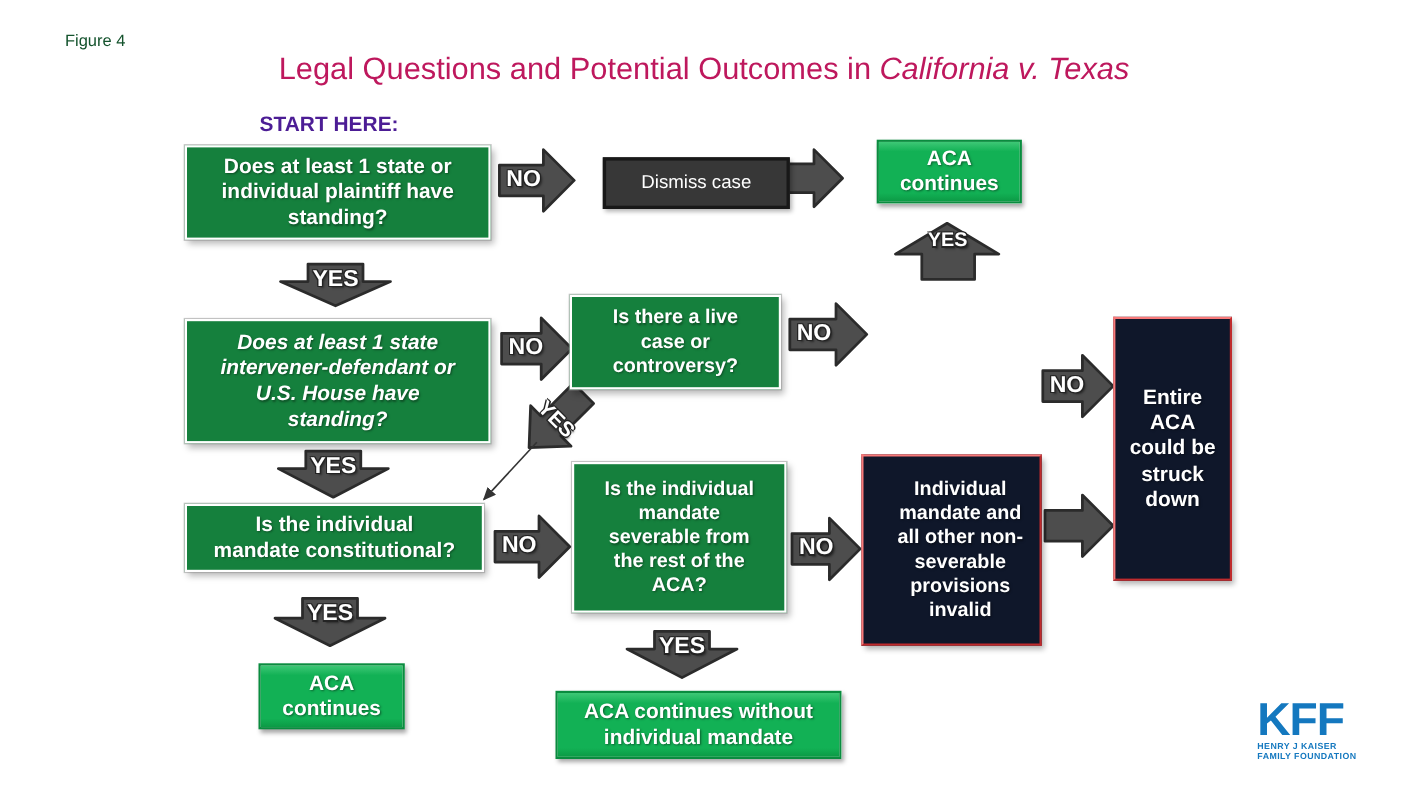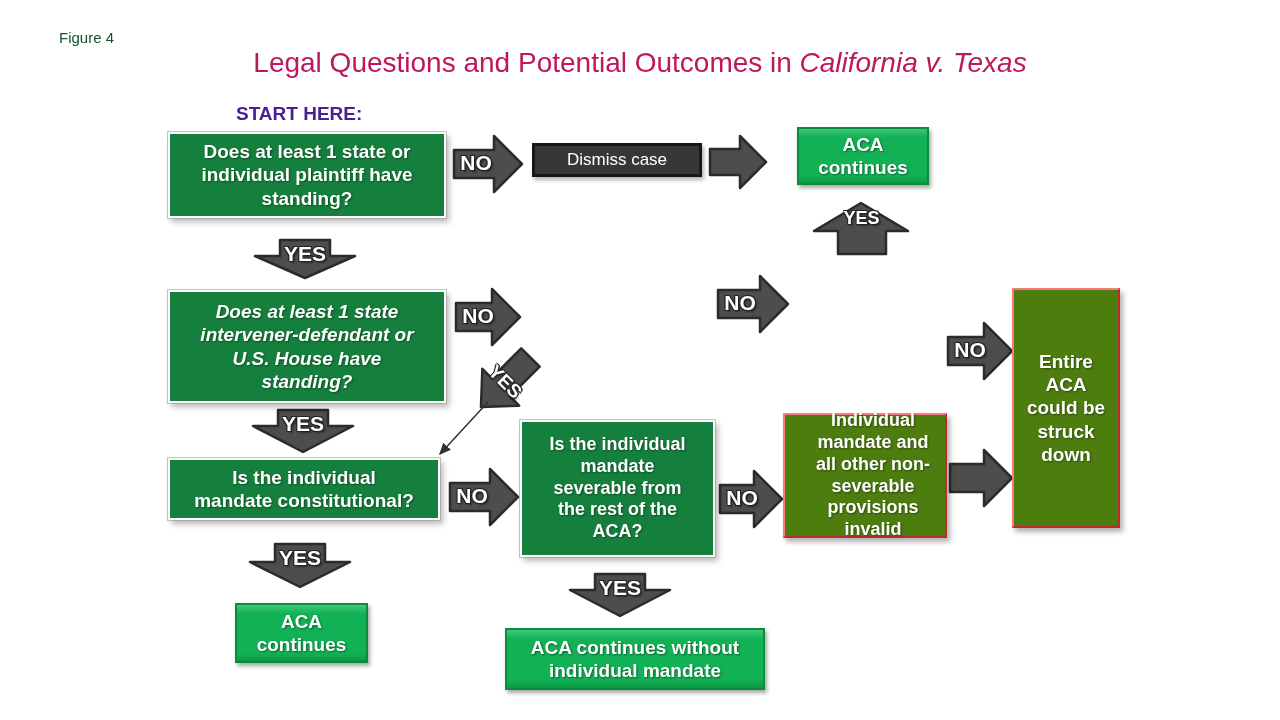--- a/index.html
+++ b/index.html
@@ -14,21 +14,21 @@
   .connector{stroke:#333;stroke-width:1.5;fill:none;}
   .node{position:absolute;z-index:2;display:flex;align-items:center;justify-content:center;
         text-align:center;white-space:pre-line;box-sizing:border-box;color:#fff;font-weight:bold;
         line-height:1.22;padding:4px 8px;}
   .blue{background:#15803d;border:2px solid #fff;
         box-shadow:0 0 0 1px rgba(150,150,150,.55),3px 4px 6px rgba(0,0,0,.28);
         text-shadow:1px 1px 2px rgba(0,0,0,.4);}
   .green{background:linear-gradient(180deg,#3ec876 0%,#12b155 16%,#12b155 86%,#0c9a45 100%);
         border:2px solid #0a8c3f;box-shadow:2px 3px 4px rgba(0,0,0,.35);
         text-shadow:1px 1px 2px rgba(0,0,0,.45);}
-  .red{background:#4d7c0f;border:2px solid;border-color:#f97a7a #bf2b2d #bf2b2d #f97a7a;
+  .red{background:#0f172a;border:2px solid;border-color:#f97a7a #bf2b2d #bf2b2d #f97a7a;
         box-shadow:3px 4px 5px rgba(0,0,0,.3);text-shadow:1px 1px 2px rgba(0,0,0,.4);}
   .black{background:#373737;border:3px solid #181818;font-weight:400;
         box-shadow:2px 3px 4px rgba(0,0,0,.3);}
   .lbl{position:absolute;z-index:3;color:#fff;font-weight:bold;text-align:center;font-size:21px;
        text-shadow:-1px -1px 0 #242424,1px -1px 0 #242424,-1px 1px 0 #242424,1px 1px 0 #242424,2px 2px 2px rgba(0,0,0,.45);}
   .lbl-up{width:37px;font-size:18px;line-height:17px;word-break:break-all;}
   .lbl-diag{width:56px;transform:rotate(45deg);font-size:19px;}
   .logo{position:absolute;left:1143px;top:634px;z-index:2;color:#1478bf;}
   .logo .kff{font-size:42px;font-weight:bold;line-height:40px;letter-spacing:-1px;}
   .logo .sub{font-size:8px;font-weight:bold;letter-spacing:0.4px;line-height:9px;}
@@ -63,40 +63,43 @@
     <polygon class="block-arrow" points="861,203 908,231 886,231 886,254 838,254 838,231 814,231"></polygon>
     <g transform="translate(505,383) rotate(135)">
       <polygon class="block-arrow" points="-36,-13 6,-13 6,-26 34,0 6,26 6,13 -36,13"></polygon>
     </g>
     <line class="connector" x1="488" y1="402" x2="440" y2="454" marker-end="url(#ah)"></line>
   </svg>
 
   <div class="node blue" style="left:168px;top:132px;width:278px;height:86px;font-size:19px;">Does at least 1 state or
 individual plaintiff have
 standing?</div>
-  <div class="node black" style="left:532px;top:143px;width:170px;height:34px;font-size:17px;">Dismiss case</div>
+  <div class="node black" style="left:548px;top:143px;width:170px;height:47px;font-size:17px;">Dismiss case</div>
   <div class="node green" style="left:797px;top:127px;width:132px;height:58px;font-size:19px;">ACA
 continues</div>
   <div class="node blue" style="left:168px;top:290px;width:278px;height:113px;font-size:19px;font-style:italic;">Does at least 1 state
 intervener-defendant or
 U.S. House have
 standing?</div>
+  <div class="node blue" style="left:518px;top:268px;width:192px;height:86px;font-size:18px;">Is there a live
+case or
+controversy?</div>
   <div class="node red" style="left:1012px;top:288px;width:108px;height:240px;font-size:19px;">Entire
 ACA
 could be
 struck
 down</div>
   <div class="node blue" style="left:168px;top:458px;width:272px;height:62px;font-size:19px;">Is the individual
 mandate constitutional?</div>
   <div class="node blue" style="left:520px;top:420px;width:195px;height:137px;font-size:18px;">Is the individual
 mandate
 severable from
 the rest of the
 ACA?</div>
-  <div class="node red" style="left:783px;top:413px;width:164px;height:125px;font-size:18px;padding-left:24px;">Individual
+  <div class="node red" style="left:783px;top:413px;width:164px;height:174px;font-size:18px;padding-left:24px;">Individual
 mandate and
 all other non-
 severable
 provisions
 invalid</div>
   <div class="node green" style="left:235px;top:603px;width:133px;height:60px;font-size:19px;">ACA
 continues</div>
   <div class="node green" style="left:505px;top:628px;width:260px;height:62px;font-size:19px;">ACA continues without
 individual mandate</div>
 
@@ -106,14 +109,19 @@
   <div class="lbl" style="left:949px;top:338px;width:42px;">NO</div>
   <div class="lbl" style="left:451px;top:484px;width:42px;">NO</div>
   <div class="lbl" style="left:721px;top:486px;width:42px;">NO</div>
   <div class="lbl" style="left:275px;top:242px;width:60px;">YES</div>
   <div class="lbl" style="left:273px;top:412px;width:60px;">YES</div>
   <div class="lbl" style="left:270px;top:546px;width:60px;">YES</div>
   <div class="lbl" style="left:590px;top:576px;width:60px;">YES</div>
   <div class="lbl lbl-up" style="left:843px;top:210px;">YES</div>
   <div class="lbl lbl-diag" style="left:477px;top:371px;">YES</div>
 
+  <div class="logo">
+    <div class="kff">KFF</div>
+    <div class="sub">HENRY J KAISER</div>
+    <div class="sub">FAMILY FOUNDATION</div>
+  </div>
 
 </div>
 
 </body></html>

